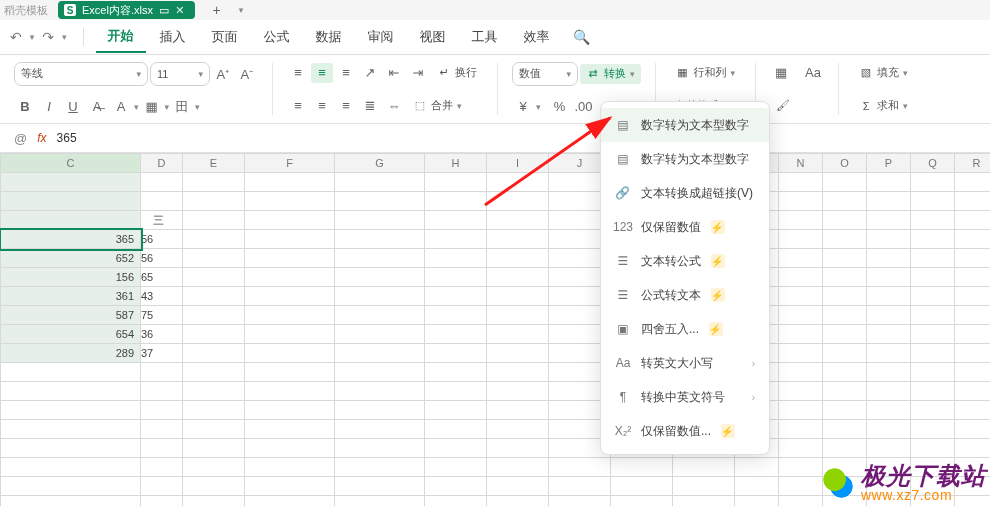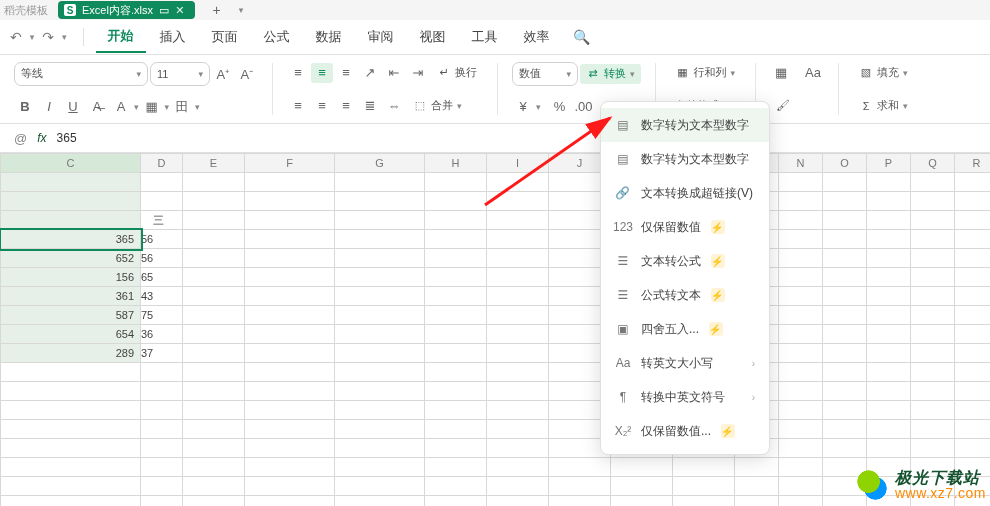--- a/index.html
+++ b/index.html
@@ -25,21 +25,21 @@
 .num-sel{width:52px}
 .caret{font-size:9px;color:#888}
 .rbtn{width:22px;height:20px;display:flex;align-items:center;justify-content:center;color:#666;border-radius:3px;font-size:13px}
 .rbtn-lbl{height:20px;display:flex;align-items:center;padding:0 6px;color:#555;border-radius:3px;font-size:11px;gap:4px;white-space:nowrap}
 .rbtn-lbl.active{background:#e0f2e6;color:#0f8a5d}
 .rbtn-lbl .ico{width:14px;display:inline-flex;justify-content:center}
 .rrow{display:flex;gap:2px;align-items:center}
 .subgrid{position:relative}
 .fx-bar{height:28px;border-bottom:1px solid #e0e0e0;display:flex;align-items:center;padding:0 14px;gap:10px;background:#fff}
 .fx-ico{color:#888;font-size:13px}
-.fx-lbl{font-style:italic;color:#14532d;font-size:12px}
+.fx-lbl{font-style:italic;color:#c2410c;font-size:12px}
 .fx-val{font-size:12px;color:#333}
 .grid-wrap{position:relative;height:363px;overflow:hidden}
 table.grid{border-collapse:collapse;table-layout:fixed;width:990px}
 .grid th,.grid td{border:1px solid #d8d8d8;height:18px;font-size:11px;color:#444;padding:0}
 .grid th{background:#f3f3f3;font-weight:normal;text-align:center;color:#777}
 .grid th.colh{height:18px}
 .grid th.colh.sel{background:#d6e9d8}
 .grid td.num{text-align:right;padding-right:6px;background:#e6efe8}
 .grid td.num2{text-align:left;padding-right:6px}
 .grid td.hdrcell{background:#e6efe8;text-align:center}
@@ -50,21 +50,21 @@
 .dropdown{position:absolute;left:600px;top:101px;width:168px;background:#fff;border:1px solid #e0e0e0;border-radius:8px;box-shadow:0 4px 20px rgba(0,0,0,.15);padding:6px 0;z-index:50}
 .dd-item{display:flex;align-items:center;height:34px;padding:0 14px;gap:10px;font-size:12px;color:#444;cursor:pointer;white-space:nowrap}
 .dd-item.hi{background:#eef6ef}
 .dd-item .ico{width:16px;color:#777;display:inline-flex;justify-content:center}
 .dd-item .badge{width:14px;height:14px;border-radius:3px;background:#fff3d6;color:#d49b00;display:inline-flex;align-items:center;justify-content:center;font-size:10px}
 .dd-item .chev{margin-left:auto;color:#aaa;font-size:10px}
 .arrow{position:absolute;left:480px;top:110px;z-index:60;pointer-events:none}
 .watermark{position:absolute;right:4px;bottom:4px;z-index:70;display:flex;align-items:center;gap:6px;font-family:Arial}
 .wm-logo{width:34px;height:34px;border-radius:50%;background:radial-gradient(circle at 40% 40%,#8fd400 0 38%,transparent 40%),radial-gradient(circle at 60% 60%,#0095ff 0 38%,transparent 40%);position:relative}
 .wm-txt{display:flex;flex-direction:column;line-height:1}
-.wm-cn{font-size:16px;font-weight:bold;font-style:italic;color:#14532d;letter-spacing:1px}
+.wm-cn{font-size:24px;font-weight:bold;font-style:italic;color:#701a75;letter-spacing:1px}
 .wm-url{font-size:14px;color:#ff8a00;letter-spacing:.5px}
 </style>
 </head>
 <body>
 
 <div class="topbar">
   <span class="tab-tpl">稻壳模板</span>
   <div class="file-tab">
     <span class="s-ico">S</span>
     <span>Excel内容.xlsx</span>

